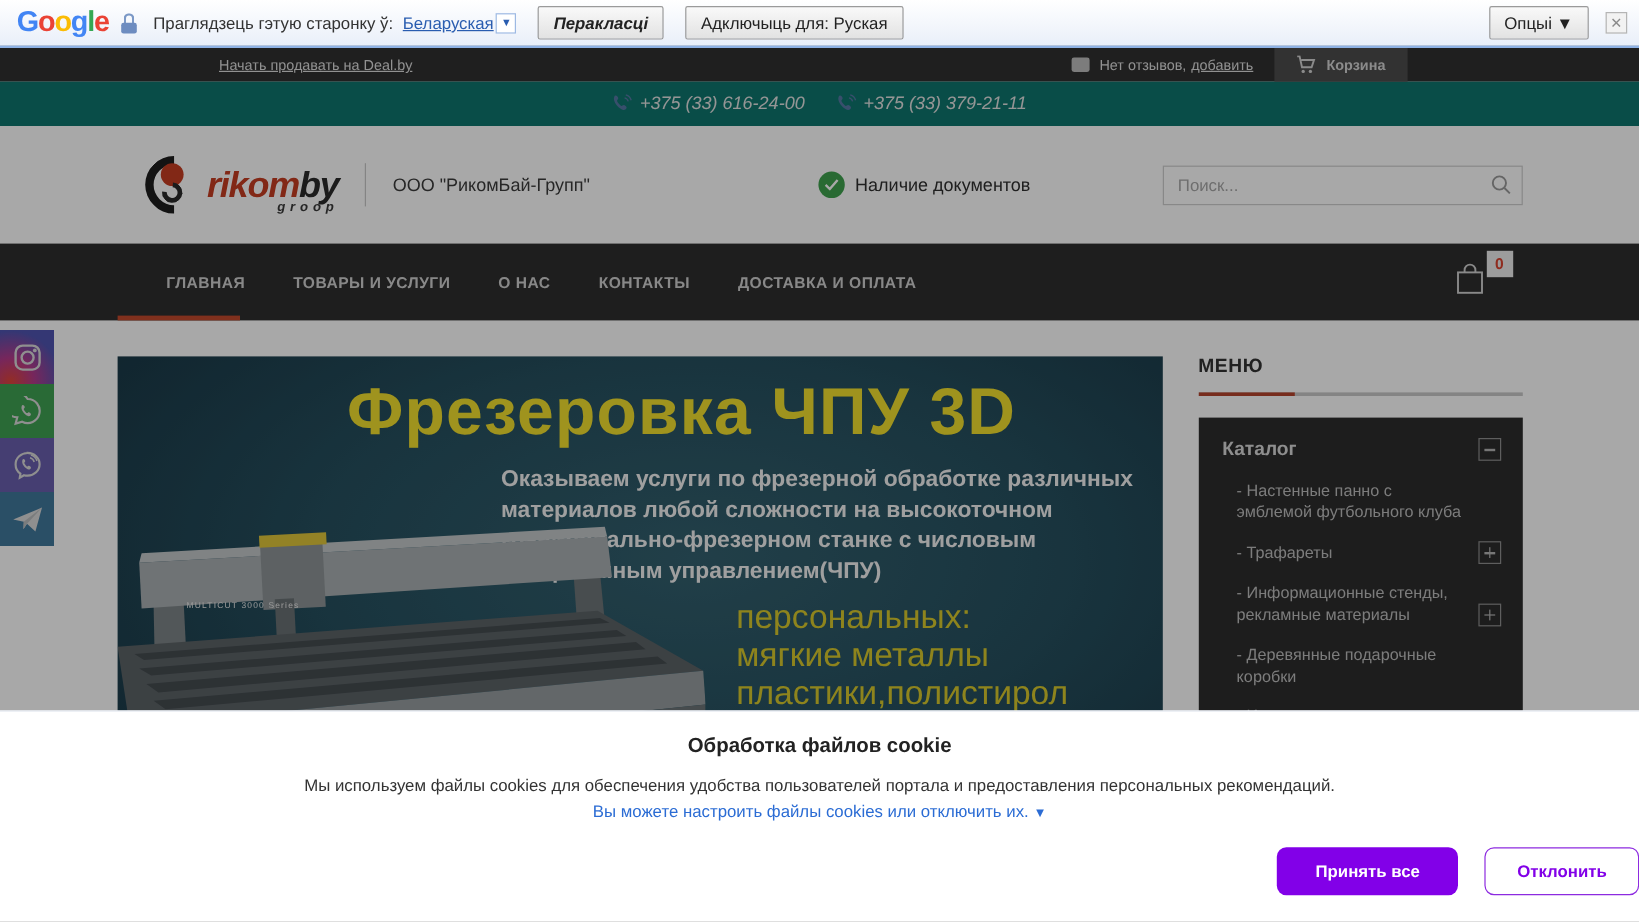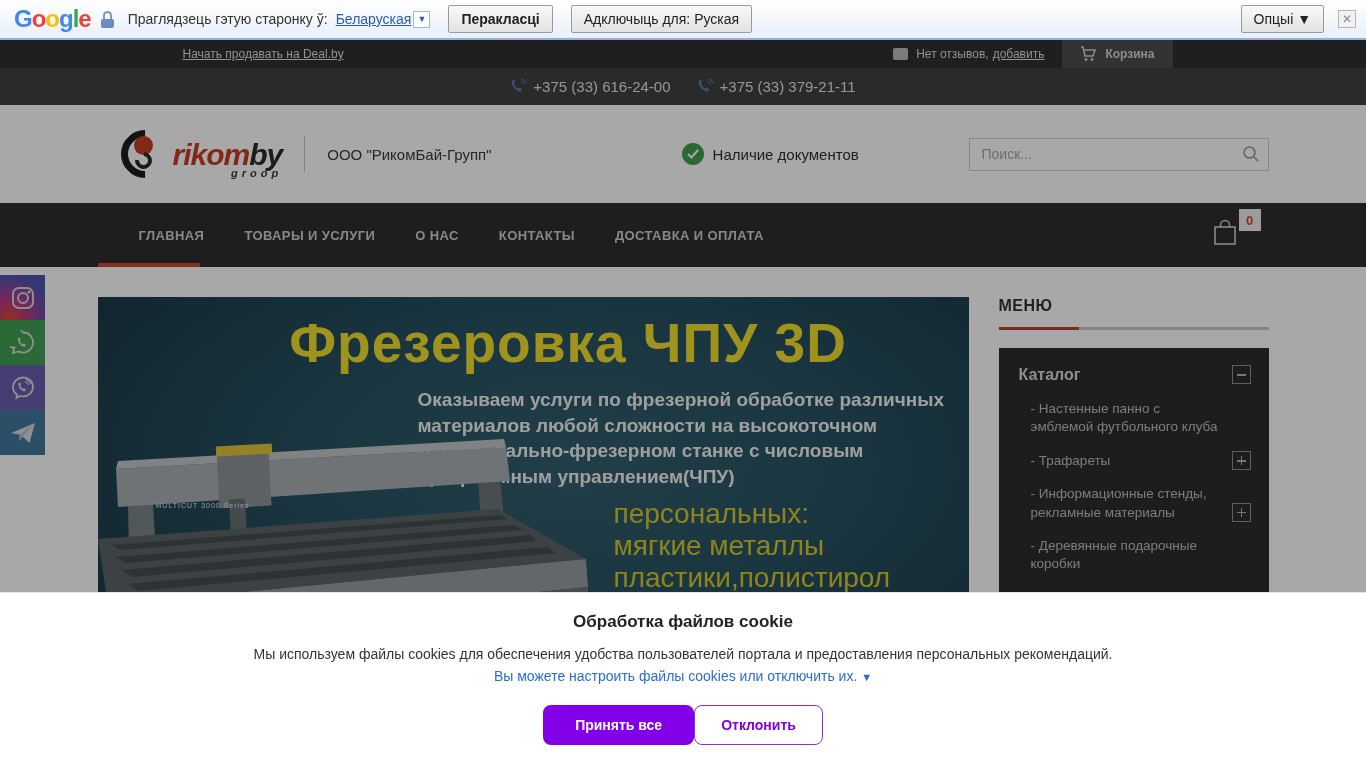--- a/index.html
+++ b/index.html
@@ -12,21 +12,21 @@
     display:flex; align-items:center; padding:0 10px; font-size:14px; color:#333; }
   .g-logo { font-size:24px; font-weight:bold; letter-spacing:-1px; margin:0 10px 0 4px; }
   .g-blue{color:#4285F4}.g-red{color:#EA4335}.g-yellow{color:#FBBC05}.g-green{color:#34A853}
   .g-lock { width:13px; height:17px; position:relative; margin-right:14px; }
   .g-lock .shackle{ position:absolute; top:0; left:2px; width:9px; height:9px; border:2px solid #7b98c6; border-bottom:none; border-radius:5px 5px 0 0; }
   .g-lock .bodyy{ position:absolute; bottom:0; left:0; width:13px; height:9px; background:#6d8cc0; border-radius:2px; }
   .gt-prompt { margin-right:8px; }
   .gt-lang { color:#2a5db0; text-decoration:underline; cursor:pointer; }
   .gt-lang-dd { display:inline-flex; align-items:center; justify-content:center; width:17px; height:17px; border:1px solid #9db9e3; background:#fff; color:#2a5db0; font-size:9px; margin-left:2px; vertical-align:middle; cursor:pointer; }
   .gbtn { background:linear-gradient(#f9f9f9,#e2e2e2); border:1px solid #9a9a9a; border-radius:2px; padding:5px 12px; font-size:14px; color:#222; margin-left:18px; cursor:pointer; white-space:nowrap; }
-  .gbtn.bold { font-weight:bold; }
+  .gbtn.bold { font-weight:bold;font-style:italic; }
   .gt-right { margin-left:auto; display:flex; align-items:center; }
   .gt-close { width:18px; height:18px; margin-left:14px; border:1px solid #b5b5b5; background:#f2f2f2; color:#8a8a8a; font-size:12px; line-height:16px; text-align:center; cursor:pointer; }
 
   
   .overlay { position:absolute; left:0; top:0; right:0; bottom:0; background:rgba(0,0,0,0.34); z-index:40; }
 
   
   .site { position:absolute; top:40px; left:0; right:0; bottom:0; }
   .container { width:1171px; margin:0 auto; position:relative; }
 
@@ -34,21 +34,21 @@
   .strip1 .container { height:28px; display:flex; align-items:center; font-size:12px; color:#dcdcdc; }
   .sell-link { margin-left:85px; text-decoration:underline; color:#dcdcdc; cursor:pointer; }
   .strip1-right { margin-left:auto; margin-right:96px; display:flex; align-items:center; height:28px; }
   .bubble-ico { width:15px; height:12px; background:#bdbdbd; border-radius:2px; position:relative; margin-right:8px; }
   .bubble-ico:after { content:""; position:absolute; left:3px; bottom:-4px; border:4px solid transparent; border-top-color:#bdbdbd; border-left-width:2px; border-right-width:2px; }
   .reviews-text { margin-right:4px; }
   .reviews-add { text-decoration:underline; cursor:pointer; color:#dcdcdc; }
   .cart-box { margin-left:18px; height:28px; background:#4c4c4c; display:flex; align-items:center; padding:0 18px; font-weight:bold; color:#d4d4d4; cursor:pointer; }
   .cart-box svg { margin-right:8px; }
 
-  .strip2 { background:#404040; }
+  .strip2 { background:#0f766e;font-style:italic; }
   .strip2 .container { height:37px; display:flex; align-items:center; justify-content:center; gap:26px; }
   .phone-item { display:flex; align-items:center; gap:6px; color:#e2e2e2; font-size:15px; }
 
   .header-band .container { height:98px; display:flex; align-items:center; }
   .logo { display:flex; align-items:flex-end; margin-left:23px; cursor:pointer;font-style:italic; }
   .logo-mark { width:48px; height:48px; position:relative; margin-right:4px; }
   .logo-mark .ring { position:absolute; inset:0; border-radius:50%; border:7px solid #1d1d1d; border-top-color:transparent; border-right-color:transparent; transform:rotate(45deg); }
   .logo-mark .dot { position:absolute; left:13px; top:6px; width:19px; height:19px; border-radius:50%; background:#c63d22; }
   .logo-mark .stem { position:absolute; left:14px; top:22px; width:17px; height:17px; border-radius:50%; border:4px solid #2a2a2a; border-top-color:transparent; transform:rotate(-40deg); }
   .logo-text { line-height:0.8; }
@@ -105,21 +105,21 @@
   .soc-whatsapp { background:#3fa152; }
   .soc-viber { background:#6a5fad; }
   .soc-telegram { background:#41789c; }
 
   
   .cookie { position:absolute; left:0; right:0; top:592px; bottom:0; background:#fff; z-index:50; border-top:1px solid #e2e6ef; text-align:center; }
   .cookie-title { margin-top:19px; font-size:17px; font-weight:bold; color:#222; }
   .cookie-body { margin-top:14px; font-size:14px; color:#333; }
   .cookie-link { display:inline-block; margin-top:6px; font-size:14px; color:#2b6cd4; cursor:pointer; }
   .cookie-link .arr { font-size:11px; }
-  .cookie-btns { margin-top:20px; display:flex; justify-content:center; }
+  .cookie-btns { margin-top:20px; display:flex; justify-content:flex-end; gap:22px; }
   .btn-accept { background:#8200e8; color:#fff; font-size:14px; font-weight:bold; border:none; border-radius:8px; padding:11px 32px; cursor:pointer; }
   .btn-decline { background:#fff; color:#8200e8; font-size:14px; font-weight:bold; border:1px solid #8d2be0; border-radius:8px; padding:11px 26px; cursor:pointer; }
 </style>
 </head>
 <body>
 
 <div class="page">
 
   <div class="site">
 

